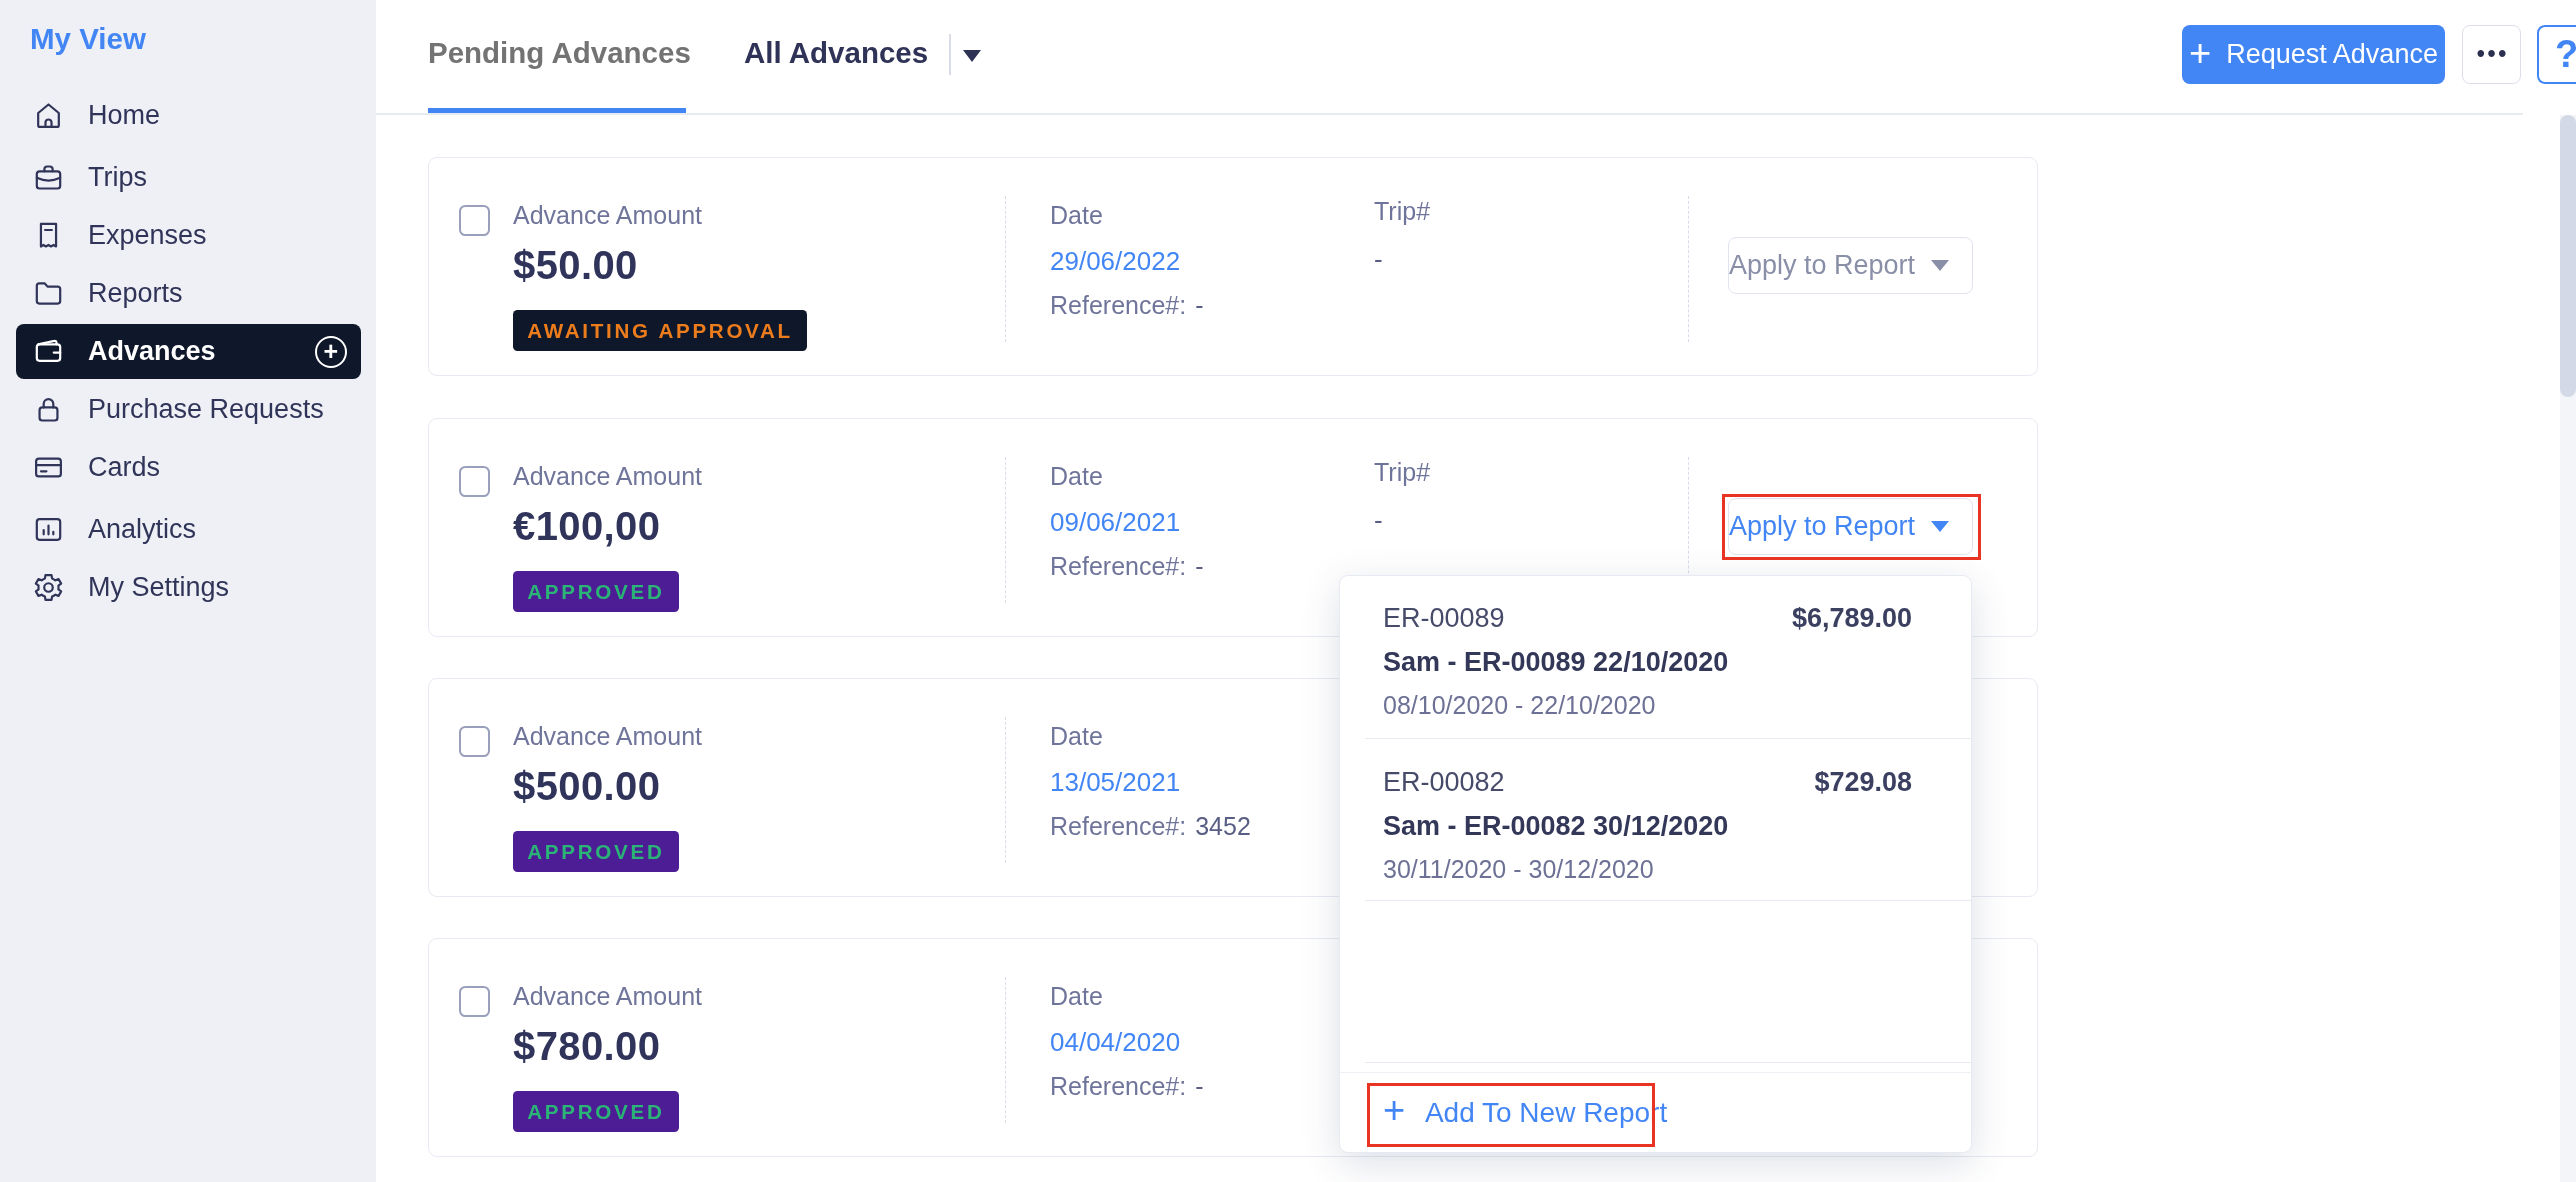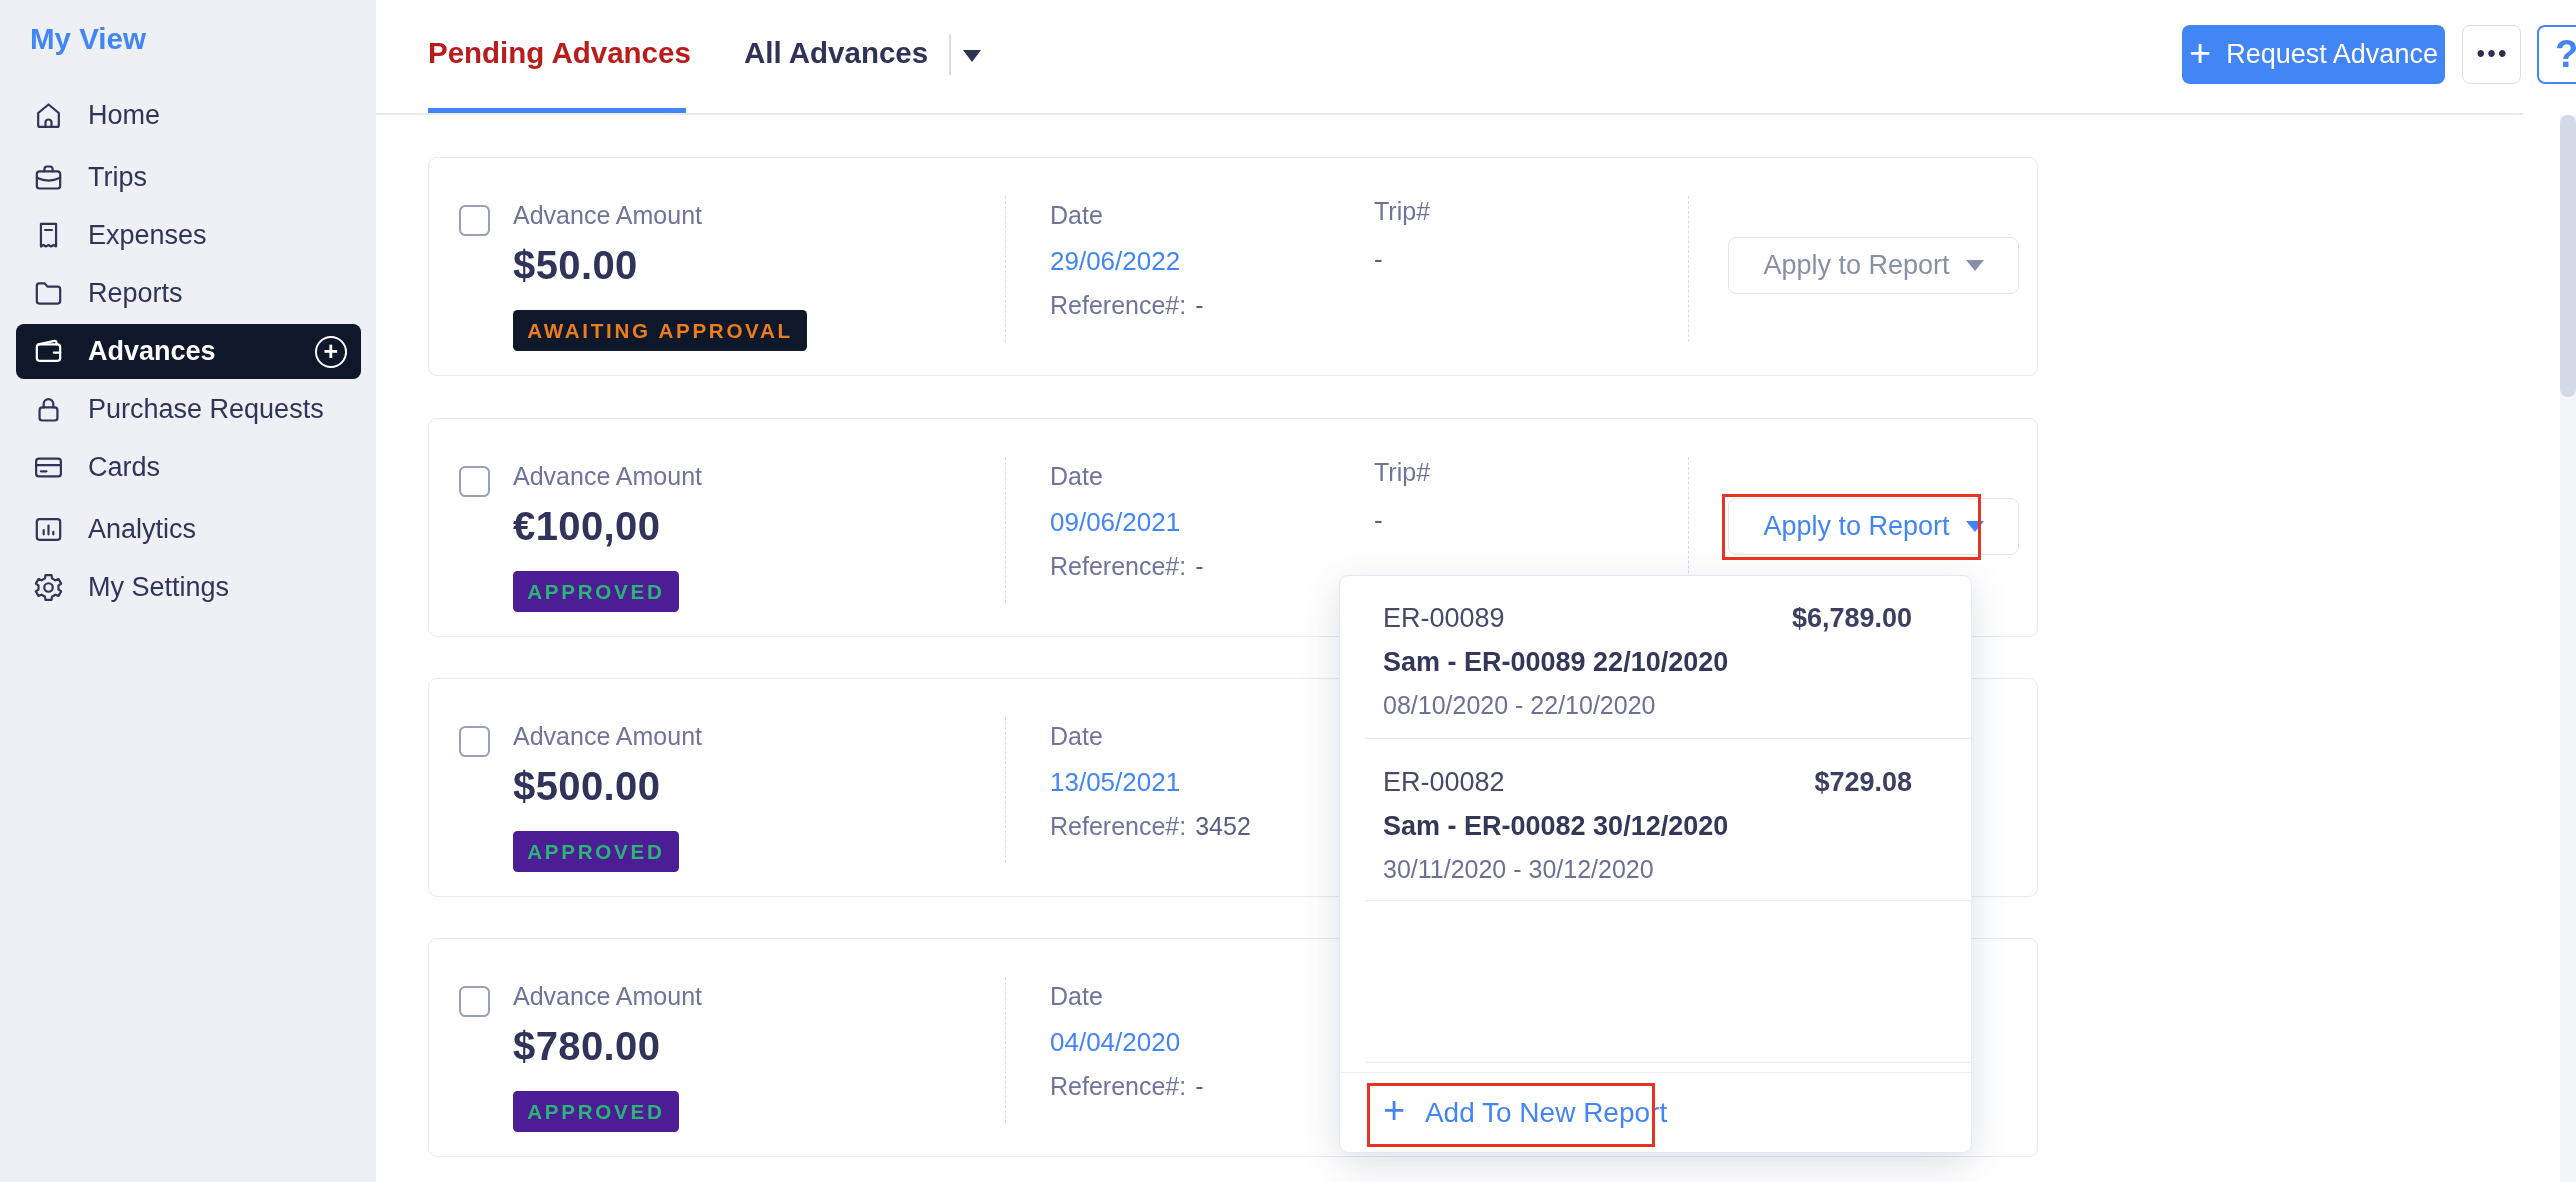--- a/index.html
+++ b/index.html
@@ -13,21 +13,21 @@
   .nav-item { position:absolute; left:16px; width:345px; height:55px; display:flex; align-items:center; padding-left:16px; gap:23px; border-radius:8px; cursor:pointer; }
   .nav-item .nav-label { font-size:27px; font-weight:500; color:#303459; white-space:nowrap; }
   .nav-item svg { width:33px; height:33px; stroke:#303459; fill:none; stroke-width:1.6; stroke-linecap:round; stroke-linejoin:round; flex:0 0 auto; }
   .nav-item.active { background:#0f172a; }
   .nav-item.active .nav-label { color:#ffffff; font-weight:700; }
   .nav-item.active svg { stroke:#ffffff; }
   .nav-plus { position:absolute; right:14.3px; top:11.6px; width:32px; height:32px; border:2.7px solid #ffffff; border-radius:50%; color:#ffffff; font-size:25px; font-weight:600; display:flex; align-items:center; justify-content:center; line-height:1; }
 
   
   .tab { position:absolute; top:36px; font-size:29.5px; font-weight:700; cursor:pointer; white-space:nowrap; }
-  .tab-active { left:428px; color:#b91c1c; }
+  .tab-active { left:428px; color:#737373; }
   .tab-inactive { left:744px; color:#2f3357; }
   .tab-underline { position:absolute; left:428px; top:108px; width:258px; height:5.4px; background:#4285f4; }
   .header-border { position:absolute; left:376px; top:113px; width:2147px; height:1.8px; background:#e7eaf1; }
   .tab-sep { position:absolute; left:949px; top:34px; width:1.8px; height:41px; background:#d9dce6; }
   .tab-caret { position:absolute; left:963px; top:50px; width:0; height:0; border-left:9.8px solid transparent; border-right:9.8px solid transparent; border-top:12.5px solid #2e3254; cursor:pointer; }
 
   .request-btn { position:absolute; left:2182px; top:25px; width:263px; height:59px; background:#4285f4; border-radius:8px; color:#ffffff; display:flex; align-items:center; justify-content:center; gap:15px; font-size:27px; font-weight:500; cursor:pointer; }
   .request-btn .plus { font-size:38px; font-weight:300; line-height:1; margin-top:-3.6px; }
   .more-btn { position:absolute; left:2462px; top:25px; width:59px; height:59px; background:#ffffff; border:1.8px solid #dcdfe9; border-radius:8px; color:#2c3050; display:flex; align-items:center; justify-content:center; font-size:23px; font-weight:700; letter-spacing:2.7px; text-indent:2.7px; cursor:pointer; }
   .help-btn { position:absolute; left:2537px; top:25px; width:59px; height:59px; background:#ffffff; border:2.7px solid #4285f4; border-radius:8px; color:#4285f4; display:flex; align-items:center; justify-content:center; font-size:38px; font-weight:700; cursor:pointer; }
@@ -46,21 +46,21 @@
   .badge-warning { color:#ed7d1c; background:#0f172a; }
   .badge-success { color:#2ab576; background:#4c1d95; }
   .vdash { position:absolute; top:38px; height:146px; width:0; border-left:1.8px dashed #d9dce8; }
   .dash1 { left:576px; } .dash2 { left:1259px; }
   .col2 { position:absolute; left:621px; top:43px; }
   .date-val { margin-top:16px; font-size:26px; font-weight:500; color:#4285f4; cursor:pointer; }
   .ref-row { margin-top:14.3px; font-size:25px; color:#6f749a; }
   .ref-val { color:#595e84; margin-left:9px; }
   .col3 { position:absolute; left:945px; top:39px; }
   .trip-val { margin-top:18px; font-size:26px; color:#595e84; }
-  .apply-btn { position:absolute; left:1299px; top:79px; width:291px; height:57px; background:#ffffff; border:1.8px solid #e0e4ee; border-radius:8px; display:flex; align-items:center; justify-content:center; gap:16px; font-size:27px; color:#8a8fa8; cursor:pointer; }
+  .apply-btn { position:absolute; left:1299px; top:79px; width:245px; height:57px; background:#ffffff; border:1.8px solid #e0e4ee; border-radius:8px; display:flex; align-items:center; gap:16px; font-size:27px; color:#8a8fa8; cursor:pointer; }
   .apply-btn .caret { width:0; height:0; border-left:9px solid transparent; border-right:9px solid transparent; border-top:11.6px solid #8a8fa8; }
   .apply-btn.applied { color:#4285f4; }
   .apply-btn.applied .caret { border-top-color:#4285f4; }
   .red-box { position:absolute; border:3.6px solid #ea3423; pointer-events:none; z-index:40; }
   .red-apply { left:1293px; top:75px; width:259px; height:66px; }
 
   
   .dropdown { position:absolute; left:1339px; top:575px; width:633px; height:578px; background:#ffffff; border:0.9px solid #e7eaf2; border-radius:9px; box-shadow:0 10.7px 39px rgba(52,62,104,0.16); z-index:20; }
   .dd-item { position:absolute; left:0; width:100%; height:162px; padding:27px 59px 0 43px; cursor:pointer; }
   .dd-row1 { display:flex; justify-content:space-between; align-items:baseline; }

